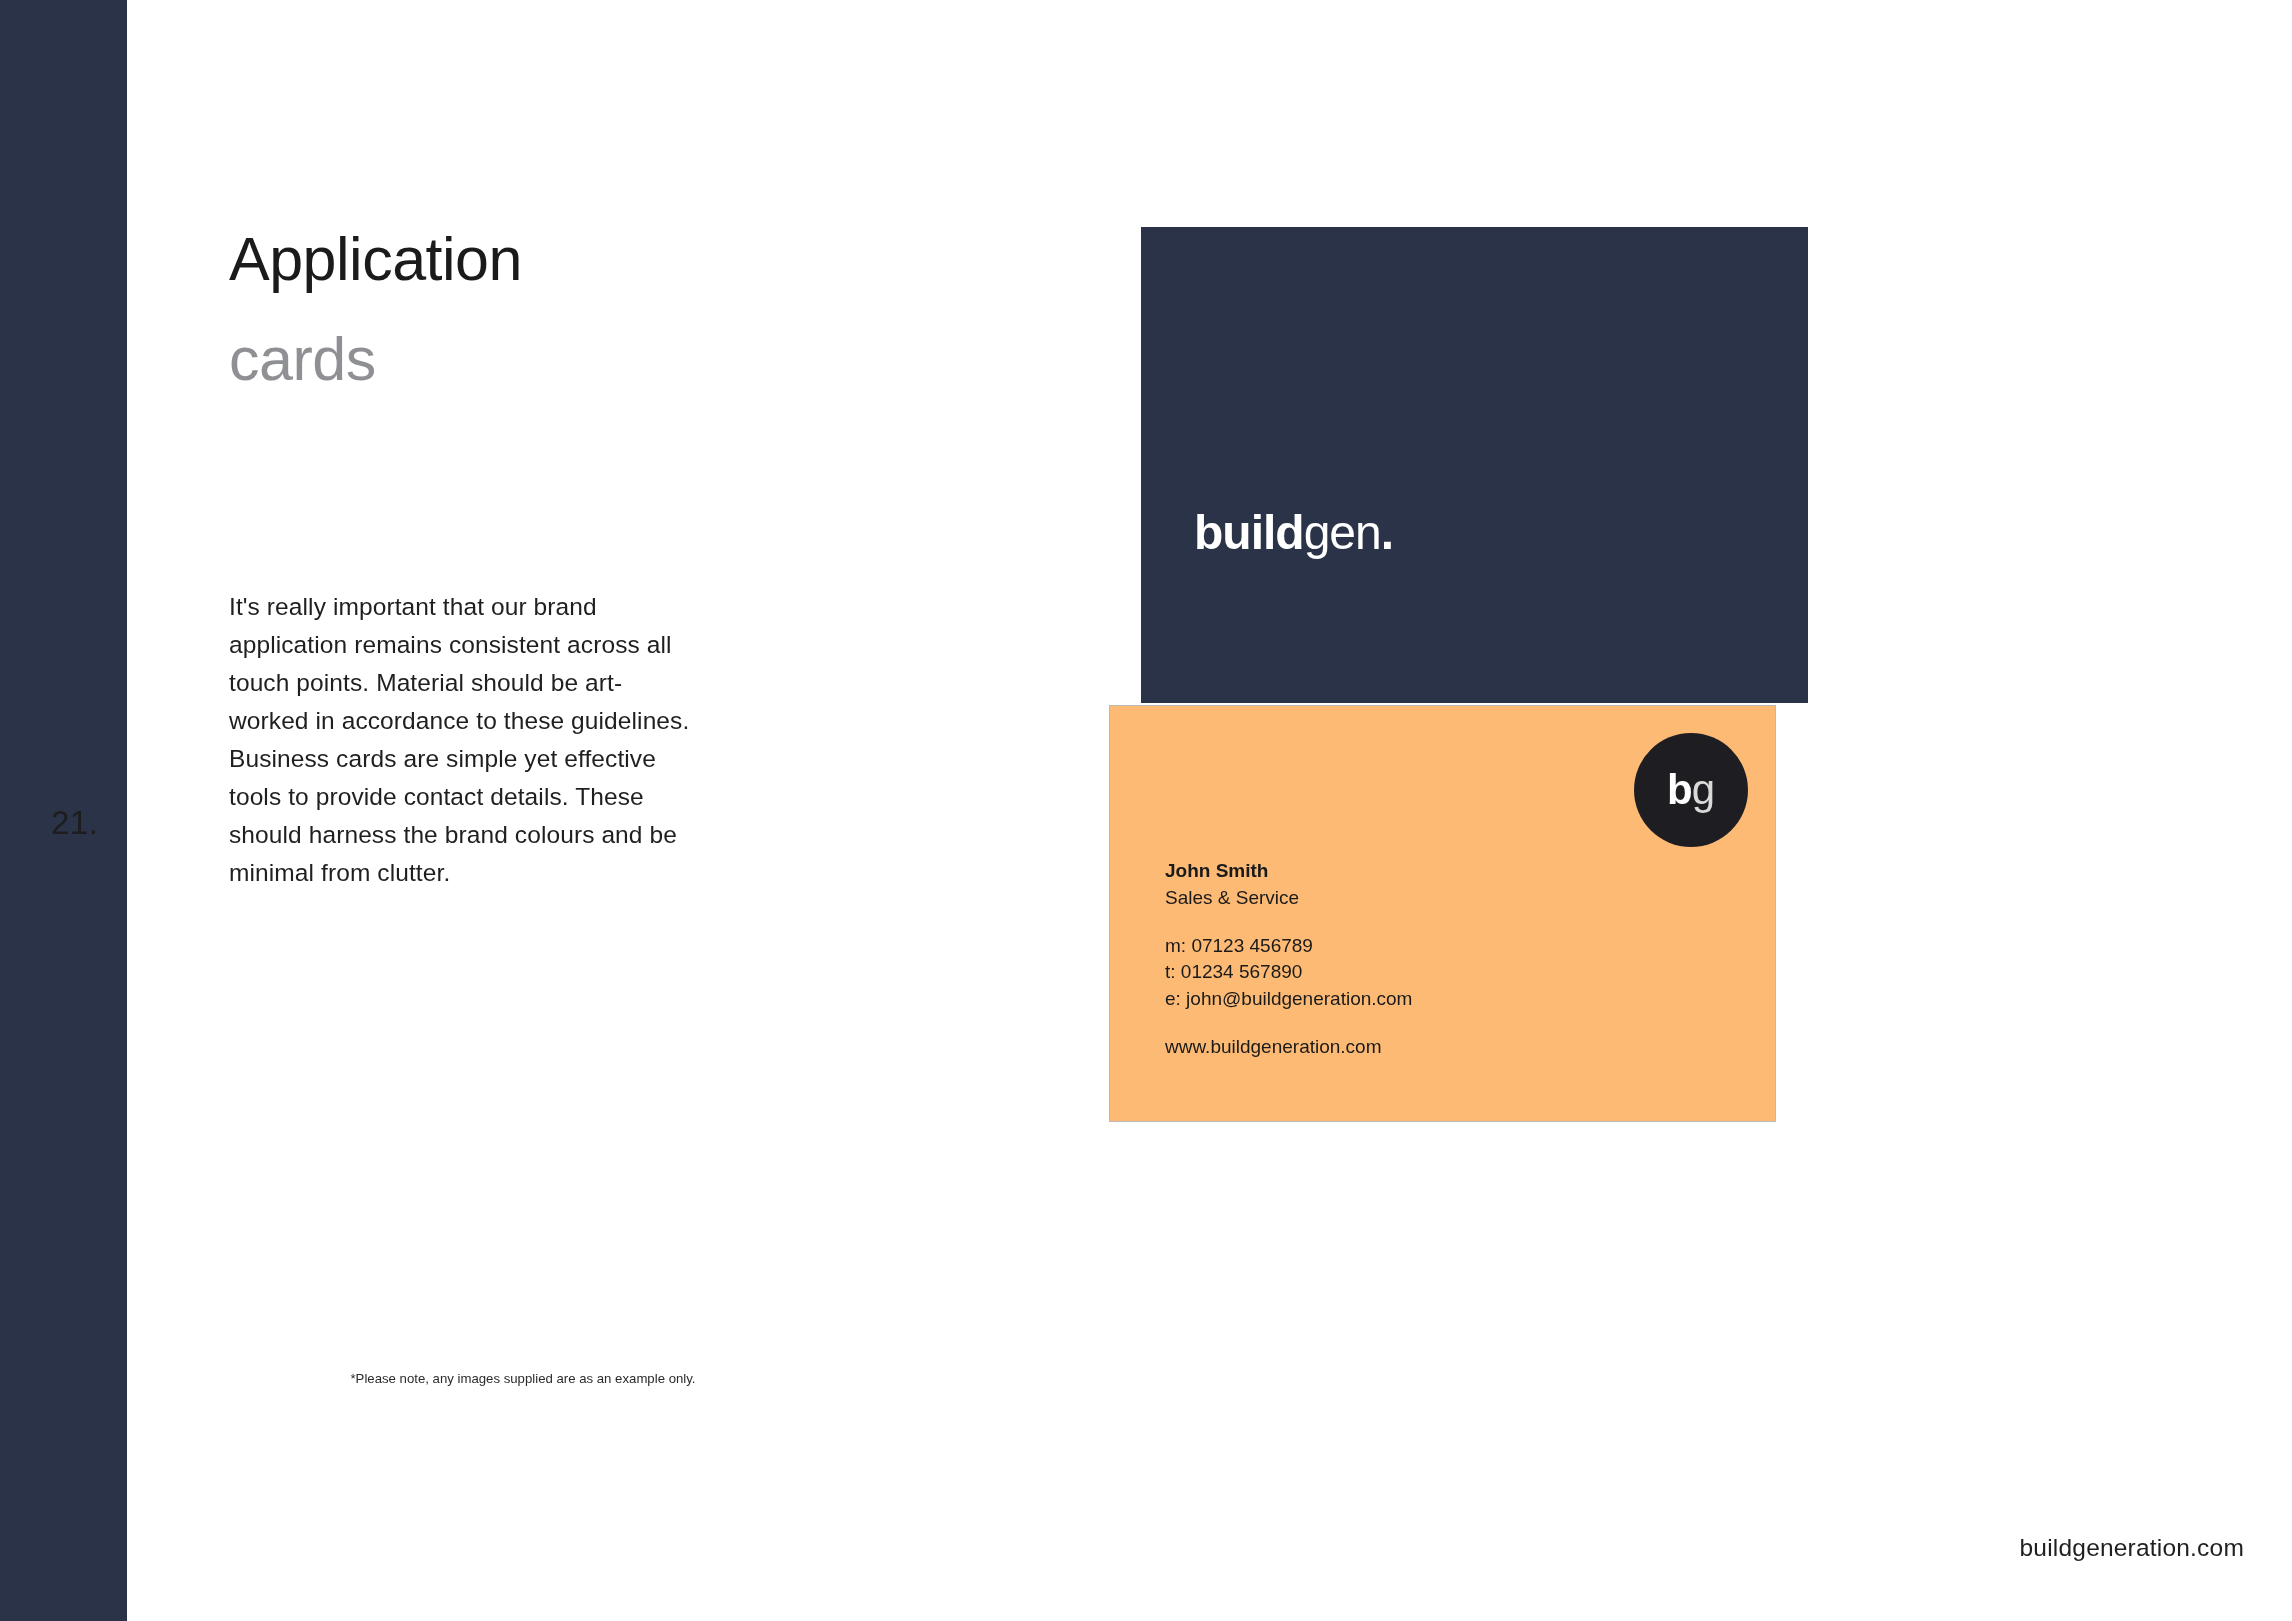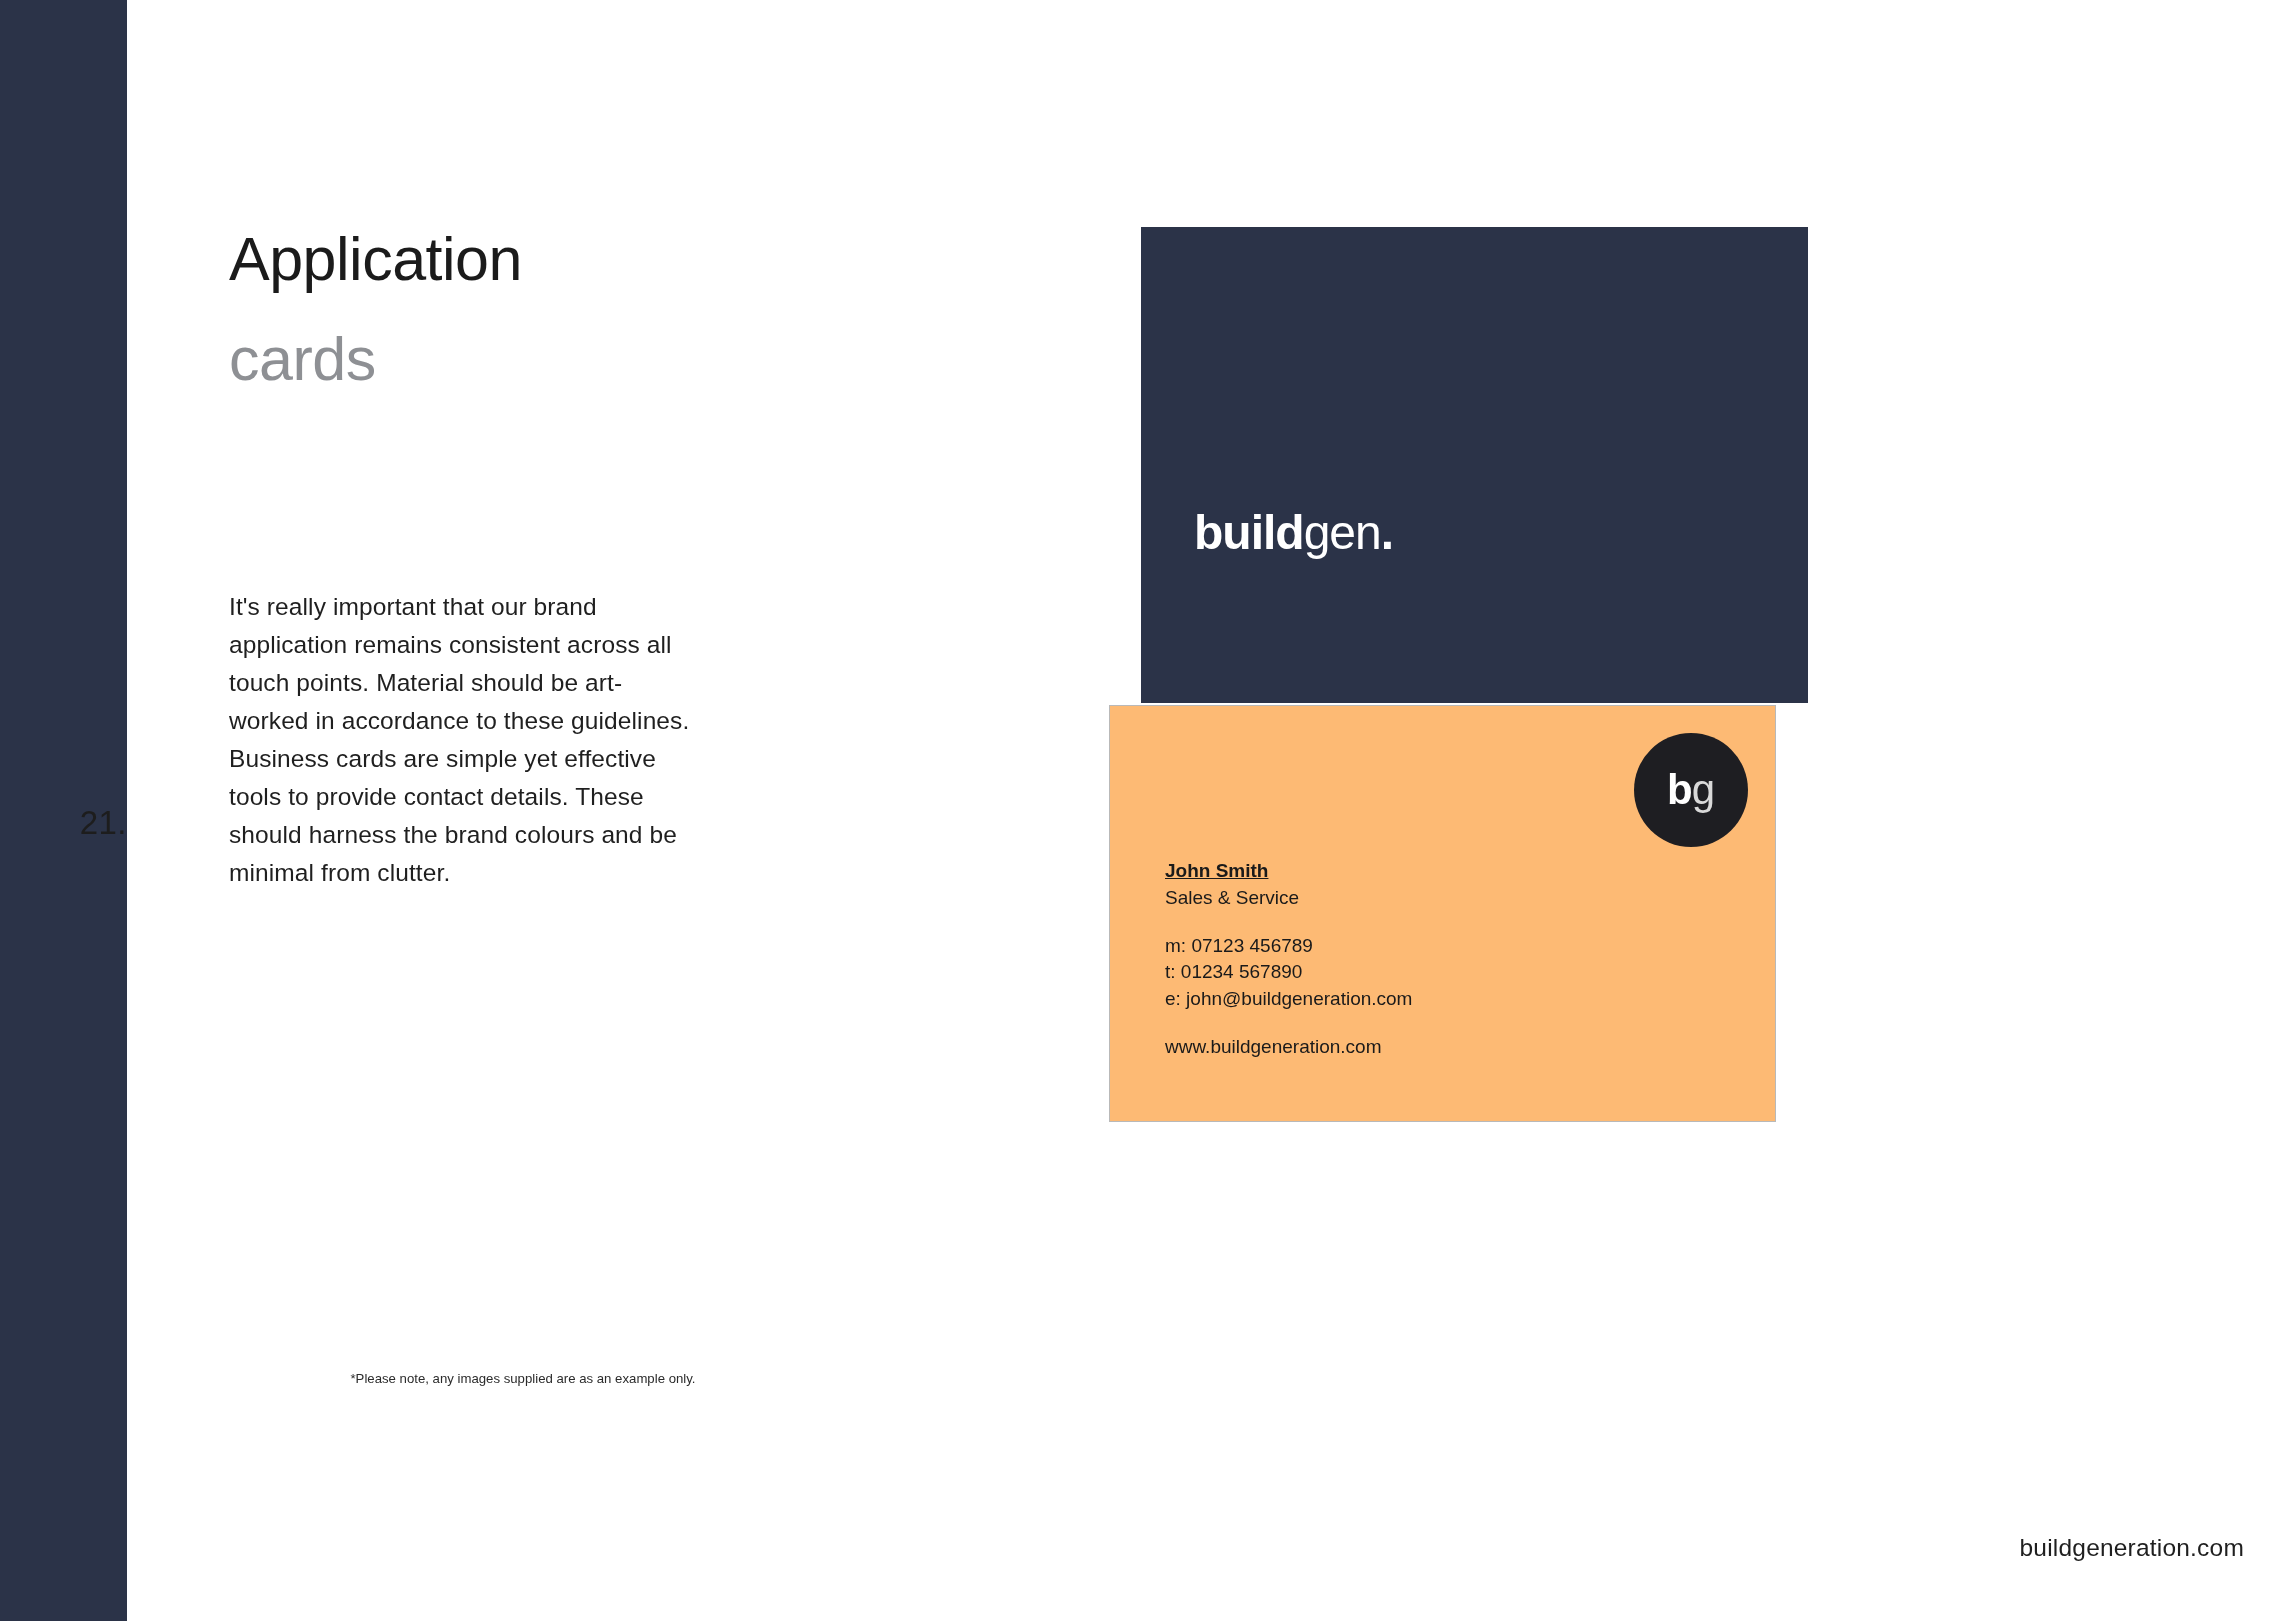--- a/index.html
+++ b/index.html
@@ -24,21 +24,21 @@
     height: 1621px;
     background: #2b3348;
   }
 
   
   .page-number {
     position: absolute;
     left: 51px;
     top: 804px;
     width: 76px;
-    text-align: right;
+    text-align: left;
     font-size: 33px;
     color: #1d1d1d;
     font-family: "Liberation Sans", sans-serif;
     letter-spacing: 0.5px;
   }
 
   
   .title-block {
     position: absolute;
     left: 229px;
@@ -172,21 +172,21 @@
   .monogram .m-light { font-weight: 300; color: #d9d9d9; }
 
   .card-back .contact {
     position: absolute;
     left: 55px;
     top: 152px;
     font-size: 19px;
     line-height: 26.5px;
     color: #1a1a1a;
   }
-  .contact .name { font-weight: bold; text-decoration: underline; }
+  .contact .name { font-weight: bold; }
   .contact .role { color: #1a1a1a; }
   .contact .gap { height: 21.6px; }
   .contact .web { margin-top: 21.6px; }
 </style>
 </head>
 <body>
 
 <div class="spine"></div>
 
 <div class="page-number">21.</div>

